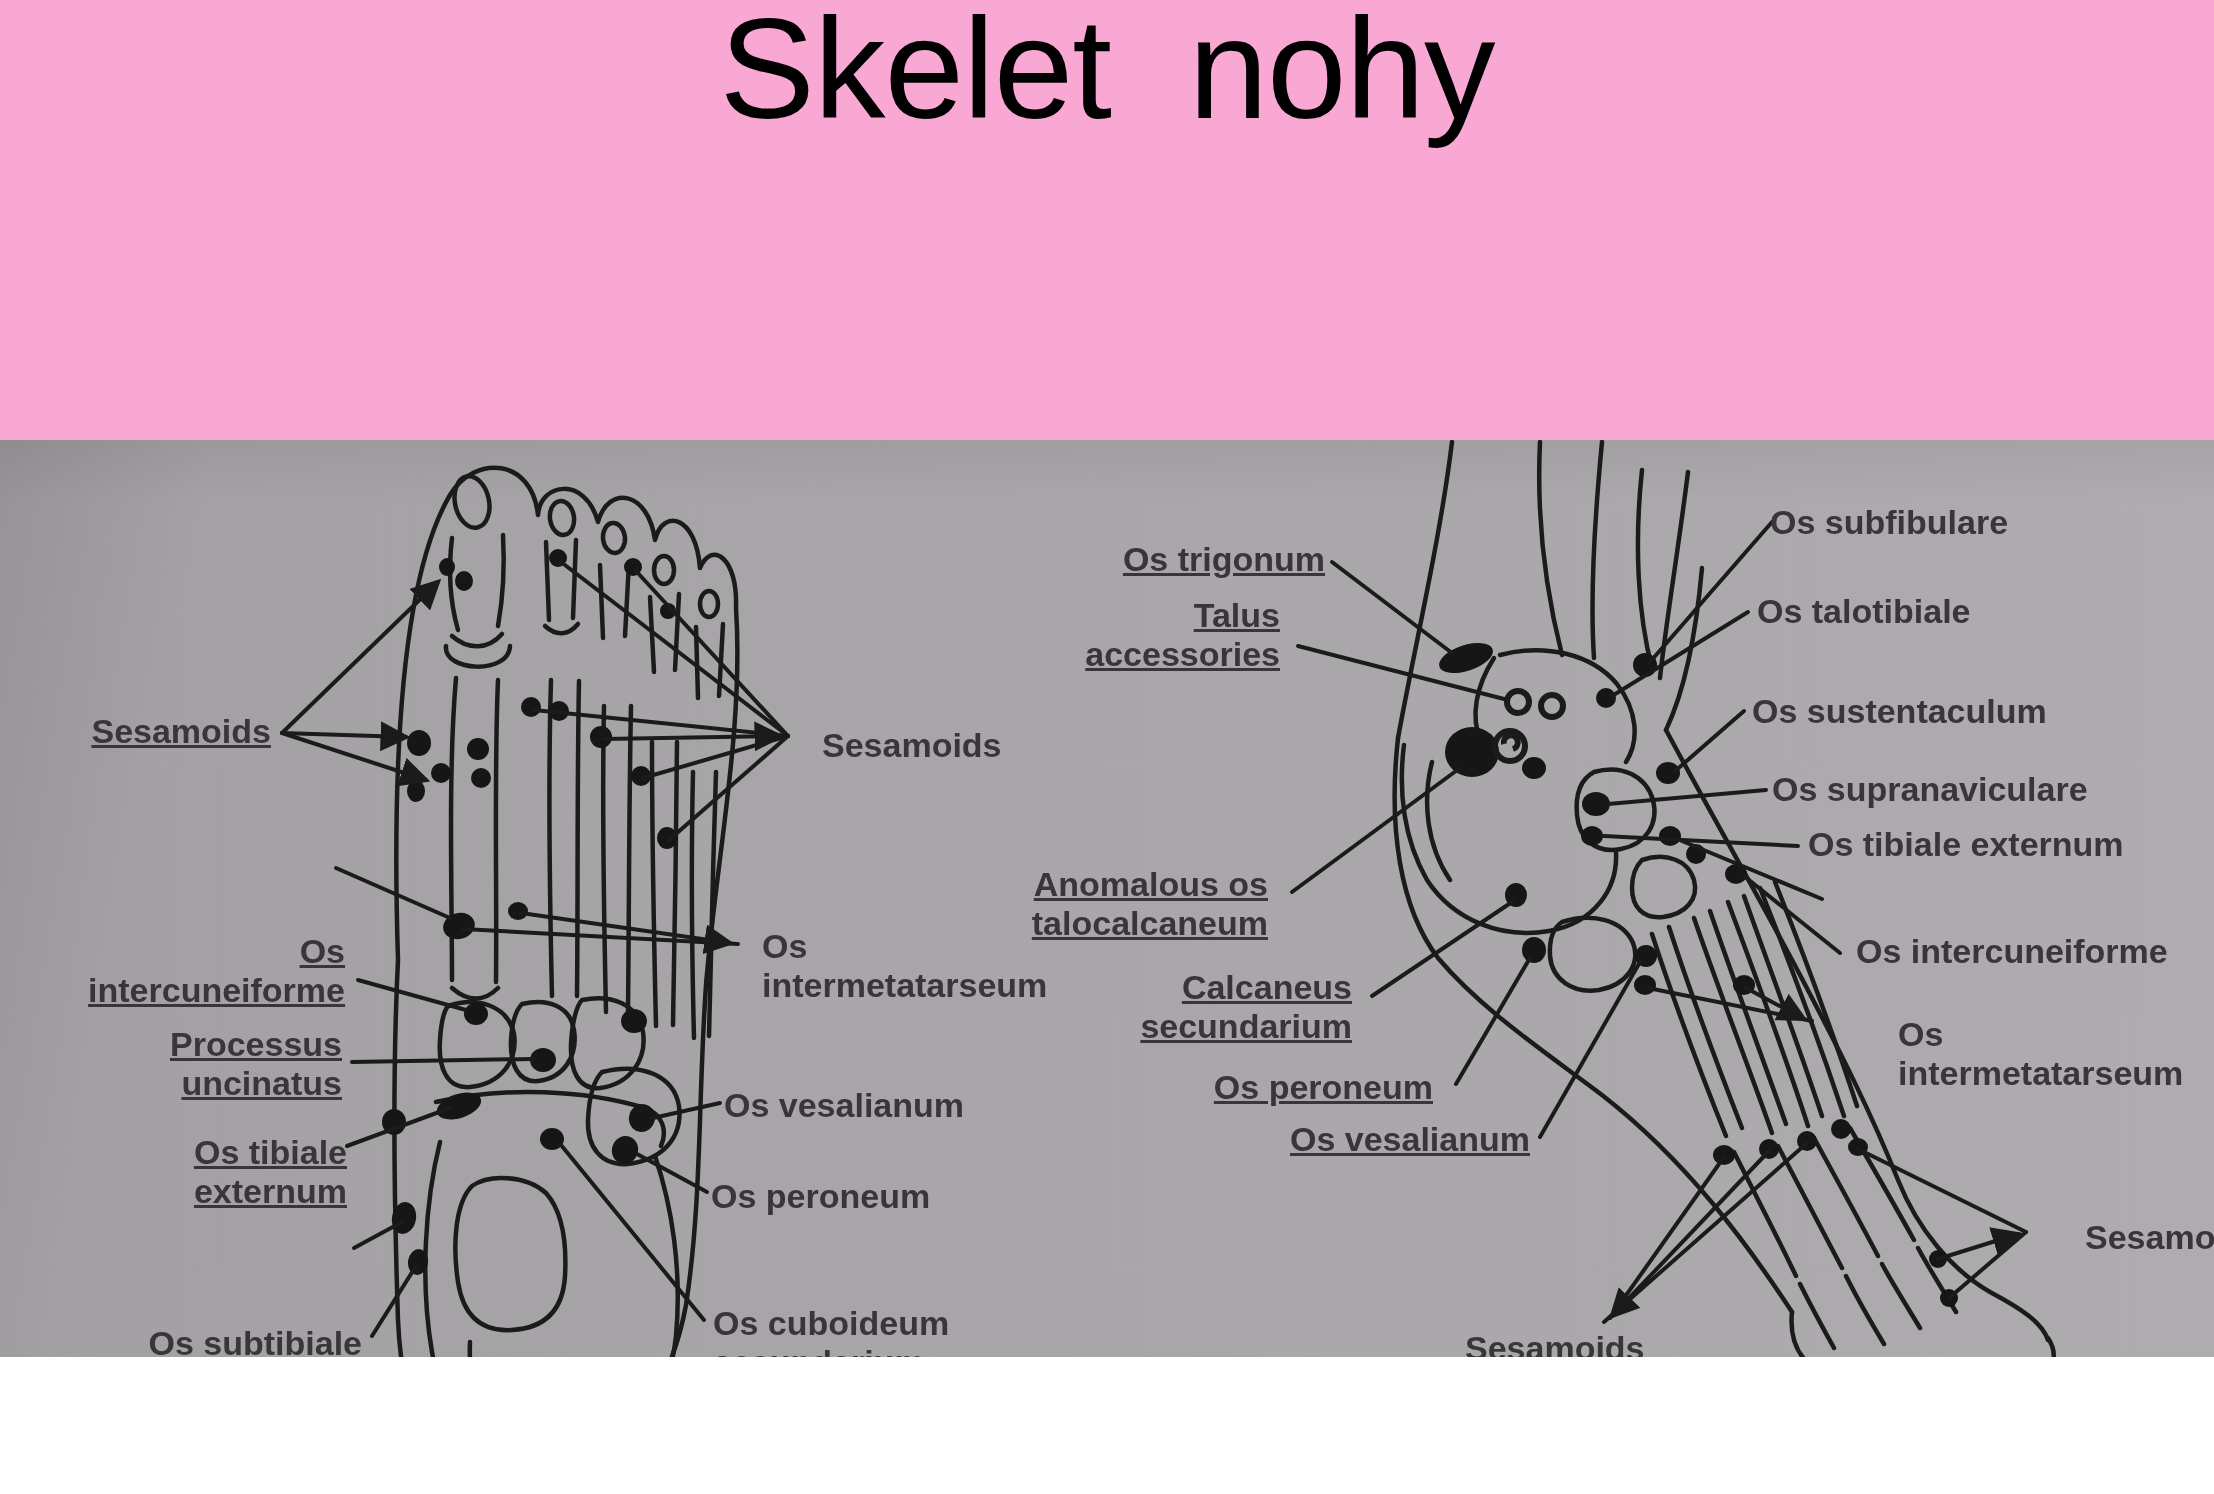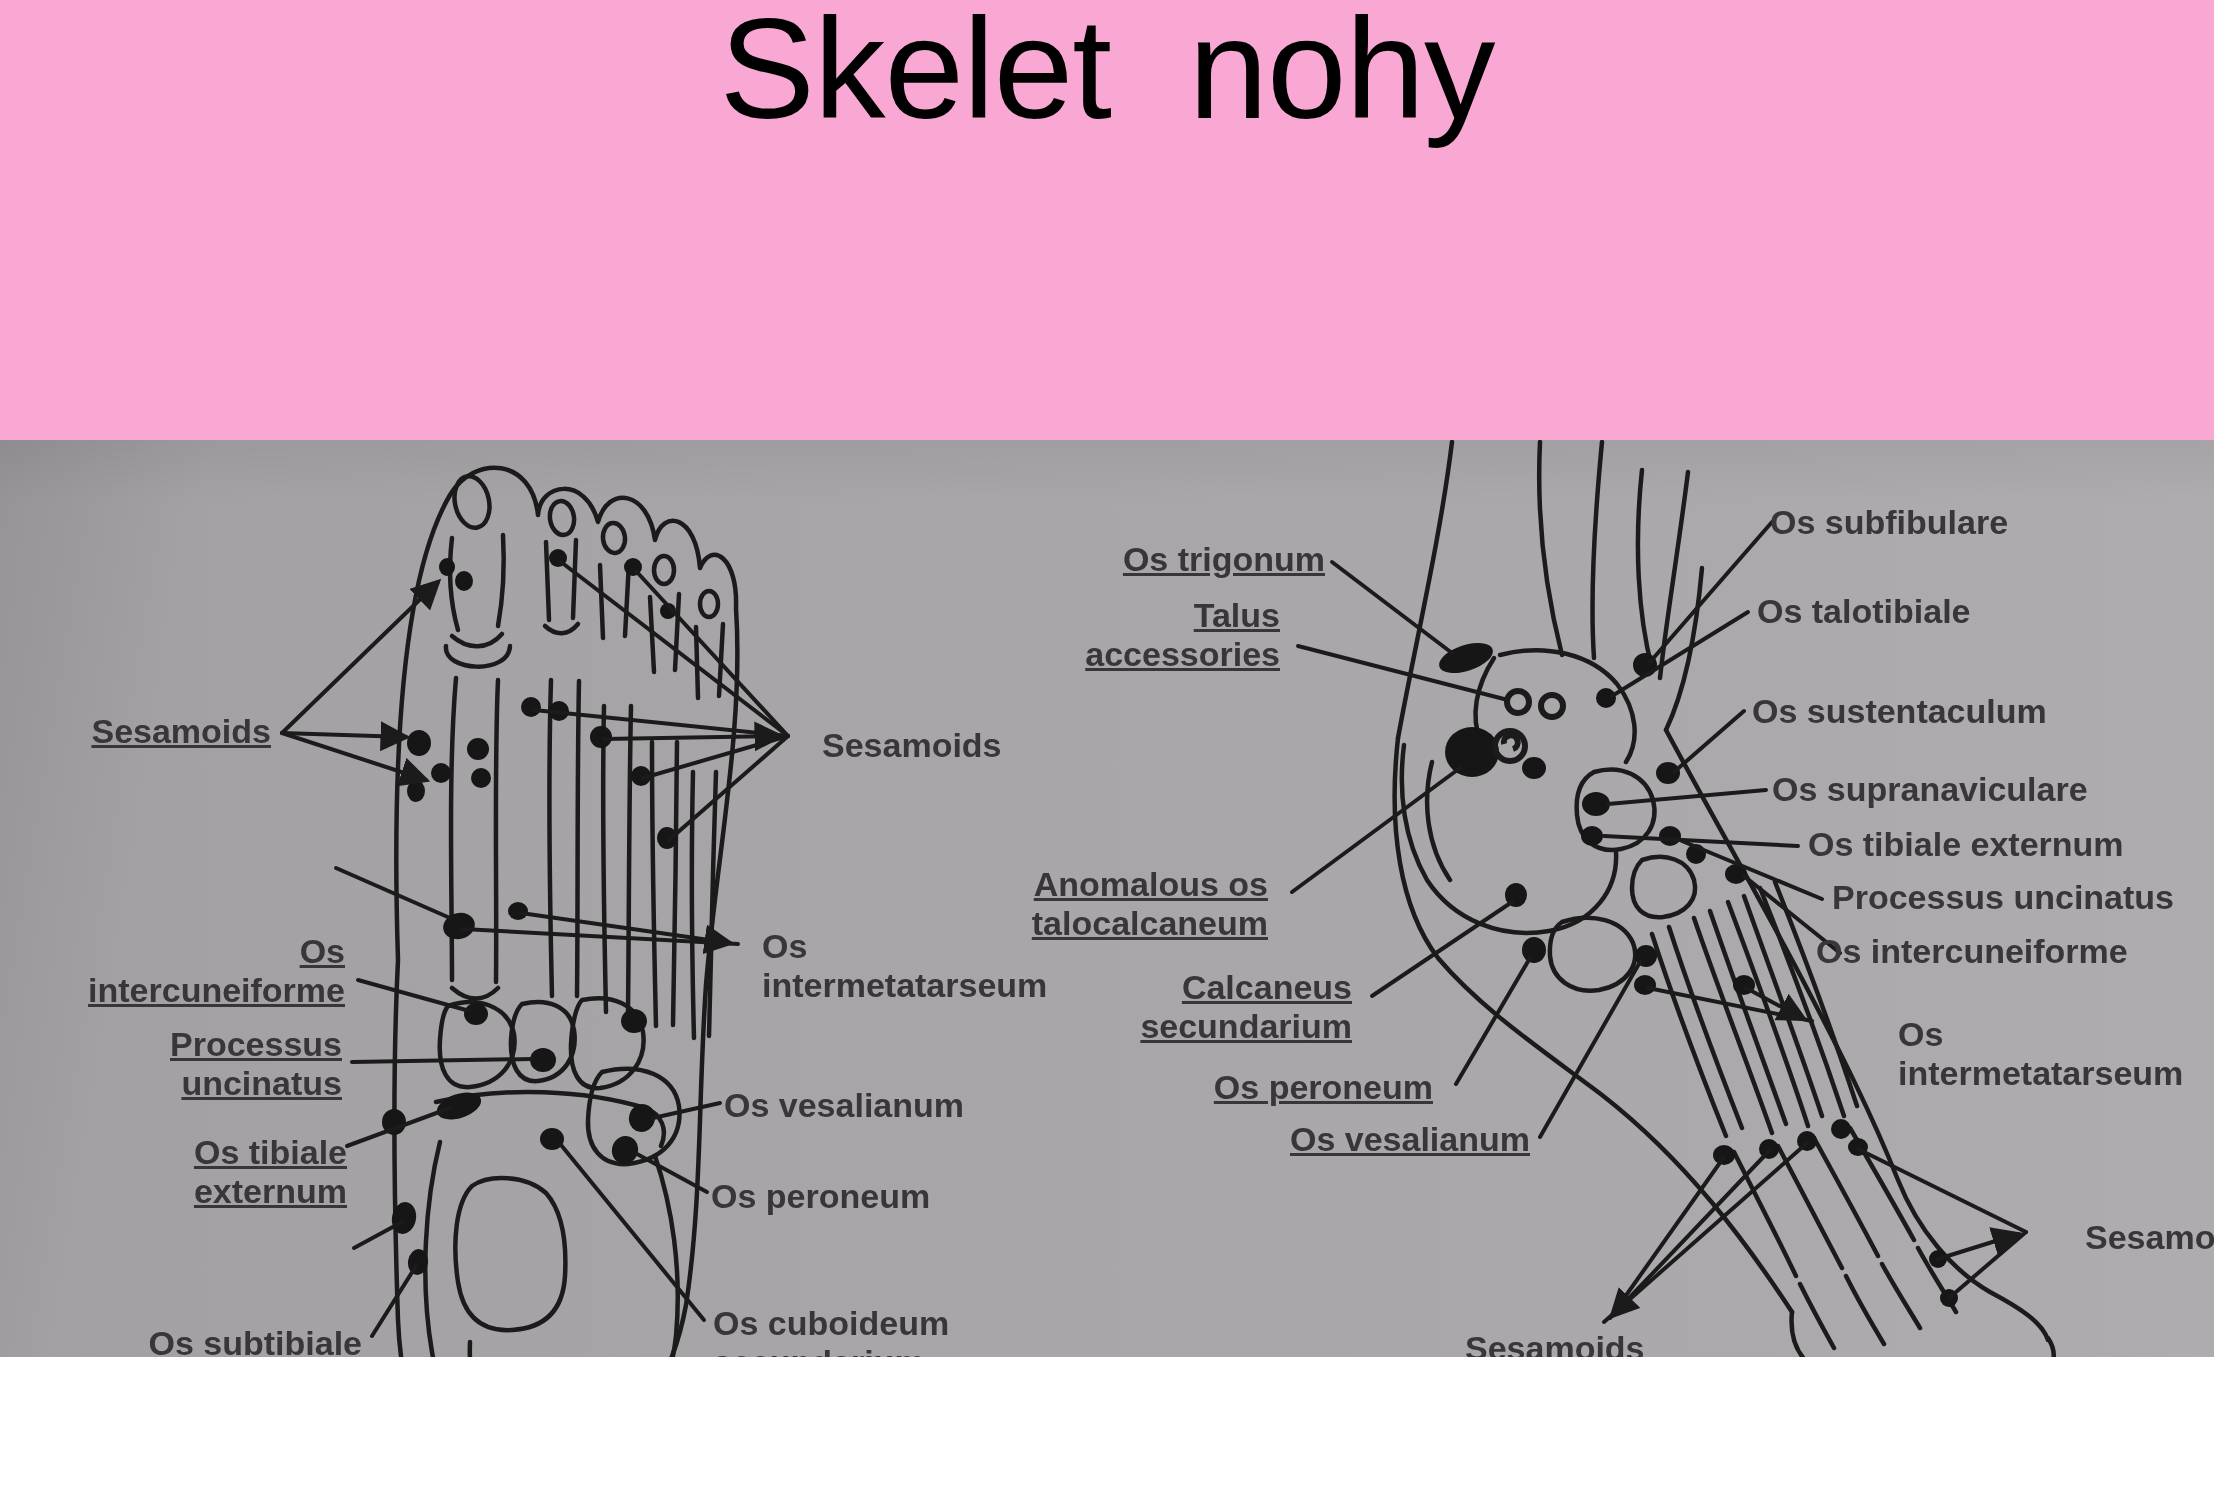--- a/index.html
+++ b/index.html
@@ -280,24 +280,21 @@
     </div>
     <div class="lbl" style="left:1752px;top:252px">
       <div>Os sustentaculum</div>
     </div>
     <div class="lbl" style="left:1772px;top:330px">
       <div>Os supranaviculare</div>
     </div>
     <div class="lbl" style="left:1808px;top:385px">
       <div>Os tibiale externum</div>
     </div>
-    <div class="lbl" style="left:1832px;top:438px">
-      <div>Processus uncinatus</div>
-    </div>
-    <div class="lbl" style="left:1816px;top:492px">
+    <div class="lbl" style="left:1856px;top:492px">
       <div>Os intercuneiforme</div>
     </div>
     <div class="lbl" style="left:1898px;top:575px">
       <div>Os</div>
       <div>intermetatarseum</div>
     </div>
     <div class="lbl" style="left:2085px;top:778px">
       <div>Sesamoids</div>
     </div>
 

